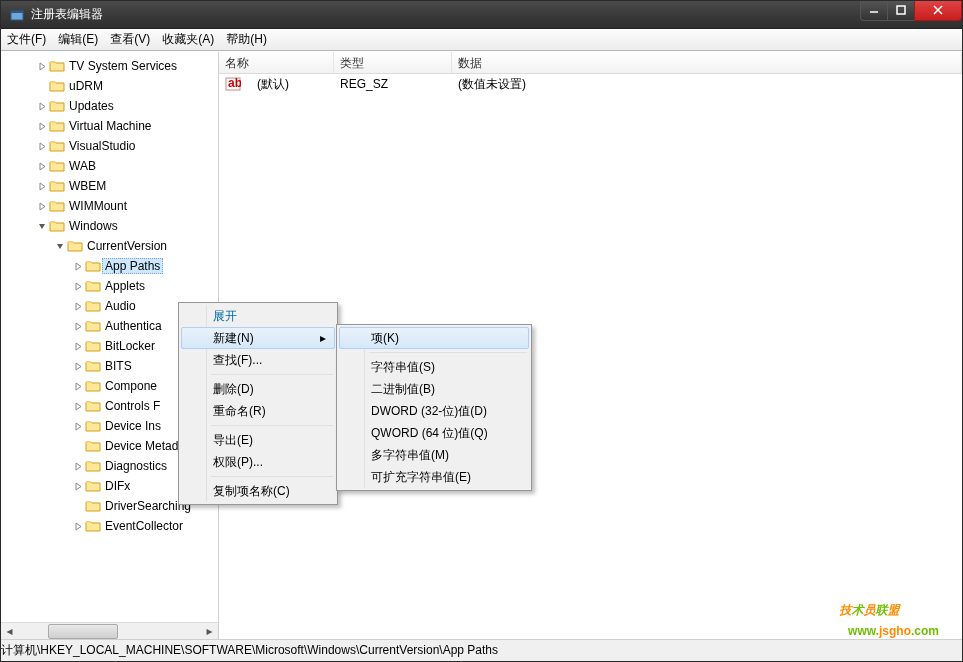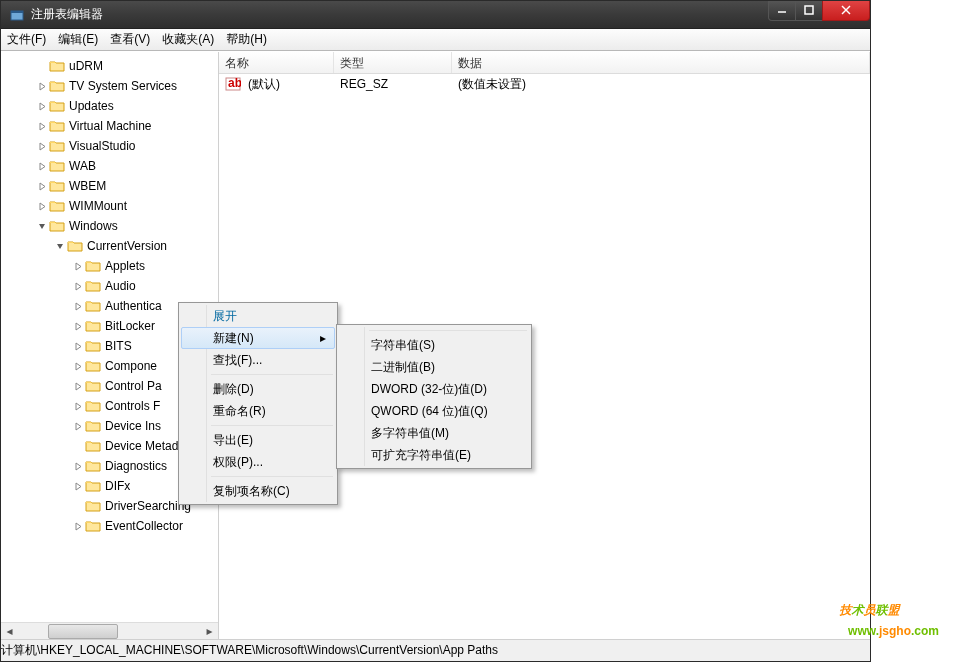--- a/index.html
+++ b/index.html
@@ -1,19 +1,19 @@
 <!DOCTYPE html>
 <html><head>
 <meta charset="utf-8">
 <style>
 * { box-sizing: border-box; margin: 0; padding: 0; font-family: "Microsoft YaHei", "Segoe UI", Tahoma, sans-serif; font-size: 12px; }
 body { width: 963px; height: 662px; background: #fff; overflow: hidden; position: relative; }
 
 
-.window { width: 871px; height: 662px; border: 1px solid #2a2a2a; background: #fff; display: flex; flex-direction: column; }
+.window { width: 963px; height: 662px; border: 1px solid #2a2a2a; background: #fff; display: flex; flex-direction: column; }
 .titlebar { height: 28px; background: linear-gradient(to bottom, #4a4a4a 0%, #3a3a3a 50%, #2e2e2e 100%); display: flex; align-items: center; padding-left: 8px; color: #fff; border-bottom: 1px solid #222; position: relative; }
 .titlebar-icon { width: 16px; height: 16px; margin-right: 6px; display:flex;align-items:center;justify-content:center;}
 .titlebar-title { flex: 1; }
 .win-buttons { display: flex; height: 20px; margin-top:-8px; }
 .win-btn { width: 28px; height: 20px; display: flex; align-items: center; justify-content: center; border: 1px solid #555; border-top:none; background: linear-gradient(to bottom,#555,#333); margin-left:-1px;}
 .win-btn.close { width: 48px; background: linear-gradient(to bottom, #e04343 0%, #c81e1e 100%); border-color:#a01818; border-bottom-right-radius:4px;}
 .win-btn.min{border-bottom-left-radius:4px;}
 .win-btn svg { stroke: #fff; stroke-width: 1.5; fill: none; }
 
 .menubar { height: 22px; background: linear-gradient(to bottom, #fdfdfd, #ececec); border-bottom: 1px solid #b8b8b8; display: flex; align-items: center; }
@@ -40,21 +40,21 @@
 .hscroll-btn{width:17px;height:17px;display:flex;align-items:center;justify-content:center;color:#555;}
 
 
 .list-panel { flex: 1; background: #fff; display: flex; flex-direction: column; }
 .list-header { height: 22px; background: linear-gradient(to bottom, #fff, #f2f2f2); border-bottom: 1px solid #dcdcdc; display: flex; }
 .list-header-cell { border-right: 1px solid #e4e4e4; padding: 3px 6px; color: #333; }
 .lh-name{width:115px;} .lh-type{width:118px;} .lh-data{flex:1;}
 .list-body { flex: 1; }
 .list-row { display: flex; align-items: center; height: 18px; padding-top:2px;}
 .list-cell { padding: 0 6px; }
-.lc-name{width:115px; display:flex;align-items:center;gap:7px;} .lc-type{width:118px;} .lc-data{flex:1;}
+.lc-name{width:115px; display:flex;align-items:center;gap:16px;} .lc-type{width:118px;} .lc-data{flex:1;}
 .reg-icon{width:16px;height:14px;display:flex;align-items:center;justify-content:center;}
 
 
 .context-menu { position: absolute; background: #f0f0f0; border: 1px solid #979797; box-shadow: 3px 3px 4px rgba(0,0,0,0.25); padding: 2px; z-index: 100; }
 .cm-iconcol{position:absolute;left:2px;top:2px;bottom:2px;width:26px;background:#f0f0f0;border-right:1px solid #e0e0e0;}
 .cm-item { height: 22px; display: flex; align-items: center; padding-left: 32px; padding-right: 30px; position: relative; cursor: default; }
 .cm-item.disabled { color: #0369a1; }
 .cm-item.hover { background: linear-gradient(to bottom, #e9f2fb, #d5e8f8); border: 1px solid #aecff7; border-radius: 2px; padding-left:31px; padding-right:29px; height:22px;}
 .cm-sep { height: 1px; background: #e0e0e0; margin: 3px 2px 3px 30px; }
 .cm-arrow { position: absolute; right: 8px; top: 50%; transform: translateY(-50%); }
@@ -110,20 +110,34 @@
     <span class="menu-item">查看(V)</span>
     <span class="menu-item">收藏夹(A)</span>
     <span class="menu-item">帮助(H)</span>
   </div>
 
   <div class="client">
 
     <div class="tree-panel">
       <div class="tree-inner" id="tree-inner">
           <div class="tree-row depth-1">
+            <span class="expander ">
+              <svg width="9" height="9">
+                <path d="M2 1 L7 4.5 L2 8 Z" fill="none" stroke="#888" stroke-width="1"></path>
+              </svg>
+            </span>
+            <span class="folder-icon">
+              <svg width="16" height="14" viewBox="0 0 16 14">
+                <path d="M1 3 L6 3 L7 4 L15 4 L15 12 L1 12 Z" fill="#ffe79c" stroke="#d4a017"></path>
+                <path d="M1 3 L6 3 L7 4 L1 4 Z" fill="#ffd766"></path>
+              </svg>
+            </span>
+            <span class="tree-label">TV System Services</span>
+          </div>
+          <div class="tree-row depth-1">
             <span class="expander empty"></span>
             <span class="folder-icon">
               <svg width="16" height="14" viewBox="0 0 16 14">
                 <path d="M1 3 L6 3 L7 4 L15 4 L15 12 L1 12 Z" fill="#ffe79c" stroke="#d4a017"></path>
                 <path d="M1 3 L6 3 L7 4 L1 4 Z" fill="#ffd766"></path>
               </svg>
             </span>
             <span class="tree-label">uDRM</span>
           </div>
           <div class="tree-row depth-1">
@@ -131,34 +145,20 @@
               <svg width="9" height="9">
                 <path d="M2 1 L7 4.5 L2 8 Z" fill="none" stroke="#888" stroke-width="1"></path>
               </svg>
             </span>
             <span class="folder-icon">
               <svg width="16" height="14" viewBox="0 0 16 14">
                 <path d="M1 3 L6 3 L7 4 L15 4 L15 12 L1 12 Z" fill="#ffe79c" stroke="#d4a017"></path>
                 <path d="M1 3 L6 3 L7 4 L1 4 Z" fill="#ffd766"></path>
               </svg>
             </span>
-            <span class="tree-label">TV System Services</span>
-          </div>
-          <div class="tree-row depth-1">
-            <span class="expander ">
-              <svg width="9" height="9">
-                <path d="M2 1 L7 4.5 L2 8 Z" fill="none" stroke="#888" stroke-width="1"></path>
-              </svg>
-            </span>
-            <span class="folder-icon">
-              <svg width="16" height="14" viewBox="0 0 16 14">
-                <path d="M1 3 L6 3 L7 4 L15 4 L15 12 L1 12 Z" fill="#ffe79c" stroke="#d4a017"></path>
-                <path d="M1 3 L6 3 L7 4 L1 4 Z" fill="#ffd766"></path>
-              </svg>
-            </span>
             <span class="tree-label">Updates</span>
           </div>
           <div class="tree-row depth-1">
             <span class="expander ">
               <svg width="9" height="9">
                 <path d="M2 1 L7 4.5 L2 8 Z" fill="none" stroke="#888" stroke-width="1"></path>
               </svg>
             </span>
             <span class="folder-icon">
               <svg width="16" height="14" viewBox="0 0 16 14">
@@ -245,20 +245,34 @@
               </svg>
             </span>
             <span class="folder-icon">
               <svg width="16" height="14" viewBox="0 0 16 14">
                 <path d="M1 3 L6 3 L7 4 L15 4 L15 12 L1 12 Z" fill="#ffe79c" stroke="#d4a017"></path>
                 <path d="M1 3 L6 3 L7 4 L1 4 Z" fill="#ffd766"></path>
               </svg>
             </span>
             <span class="tree-label">CurrentVersion</span>
           </div>
+          <div class="tree-row depth-3 selected">
+            <span class="expander ">
+              <svg width="9" height="9">
+                <path d="M2 1 L7 4.5 L2 8 Z" fill="none" stroke="#888" stroke-width="1"></path>
+              </svg>
+            </span>
+            <span class="folder-icon">
+              <svg width="16" height="14" viewBox="0 0 16 14">
+                <path d="M1 3 L6 3 L7 4 L15 4 L15 12 L1 12 Z" fill="#ffe79c" stroke="#d4a017"></path>
+                <path d="M1 3 L6 3 L7 4 L1 4 Z" fill="#ffd766"></path>
+              </svg>
+            </span>
+            <span class="tree-label">App Paths</span>
+          </div>
           <div class="tree-row depth-3">
             <span class="expander ">
               <svg width="9" height="9">
                 <path d="M2 1 L7 4.5 L2 8 Z" fill="none" stroke="#888" stroke-width="1"></path>
               </svg>
             </span>
             <span class="folder-icon">
               <svg width="16" height="14" viewBox="0 0 16 14">
                 <path d="M1 3 L6 3 L7 4 L15 4 L15 12 L1 12 Z" fill="#ffe79c" stroke="#d4a017"></path>
                 <path d="M1 3 L6 3 L7 4 L1 4 Z" fill="#ffd766"></path>
@@ -328,34 +342,20 @@
                 <path d="M2 1 L7 4.5 L2 8 Z" fill="none" stroke="#888" stroke-width="1"></path>
               </svg>
             </span>
             <span class="folder-icon">
               <svg width="16" height="14" viewBox="0 0 16 14">
                 <path d="M1 3 L6 3 L7 4 L15 4 L15 12 L1 12 Z" fill="#ffe79c" stroke="#d4a017"></path>
                 <path d="M1 3 L6 3 L7 4 L1 4 Z" fill="#ffd766"></path>
               </svg>
             </span>
             <span class="tree-label">Compone</span>
-          </div>
-          <div class="tree-row depth-3">
-            <span class="expander ">
-              <svg width="9" height="9">
-                <path d="M2 1 L7 4.5 L2 8 Z" fill="none" stroke="#888" stroke-width="1"></path>
-              </svg>
-            </span>
-            <span class="folder-icon">
-              <svg width="16" height="14" viewBox="0 0 16 14">
-                <path d="M1 3 L6 3 L7 4 L15 4 L15 12 L1 12 Z" fill="#ffe79c" stroke="#d4a017"></path>
-                <path d="M1 3 L6 3 L7 4 L1 4 Z" fill="#ffd766"></path>
-              </svg>
-            </span>
-            <span class="tree-label">Control Pa</span>
           </div>
           <div class="tree-row depth-3">
             <span class="expander ">
               <svg width="9" height="9">
                 <path d="M2 1 L7 4.5 L2 8 Z" fill="none" stroke="#888" stroke-width="1"></path>
               </svg>
             </span>
             <span class="folder-icon">
               <svg width="16" height="14" viewBox="0 0 16 14">
                 <path d="M1 3 L6 3 L7 4 L15 4 L15 12 L1 12 Z" fill="#ffe79c" stroke="#d4a017"></path>
@@ -508,20 +508,23 @@
       <span>权限(P)...</span>
     </div>
   <div class="cm-sep"></div>
   <div class="cm-item">
       <span>复制项名称(C)</span>
     </div>
 </div>
 
 <div class="context-menu menu2">
   <div class="cm-iconcol"></div>
+  <div class="cm-item hover">
+      <span>项(K)</span>
+    </div>
   <div class="cm-sep"></div>
   <div class="cm-item">
       <span>字符串值(S)</span>
     </div>
   <div class="cm-item">
       <span>二进制值(B)</span>
     </div>
   <div class="cm-item">
       <span>DWORD (32-位)值(D)</span>
     </div>

